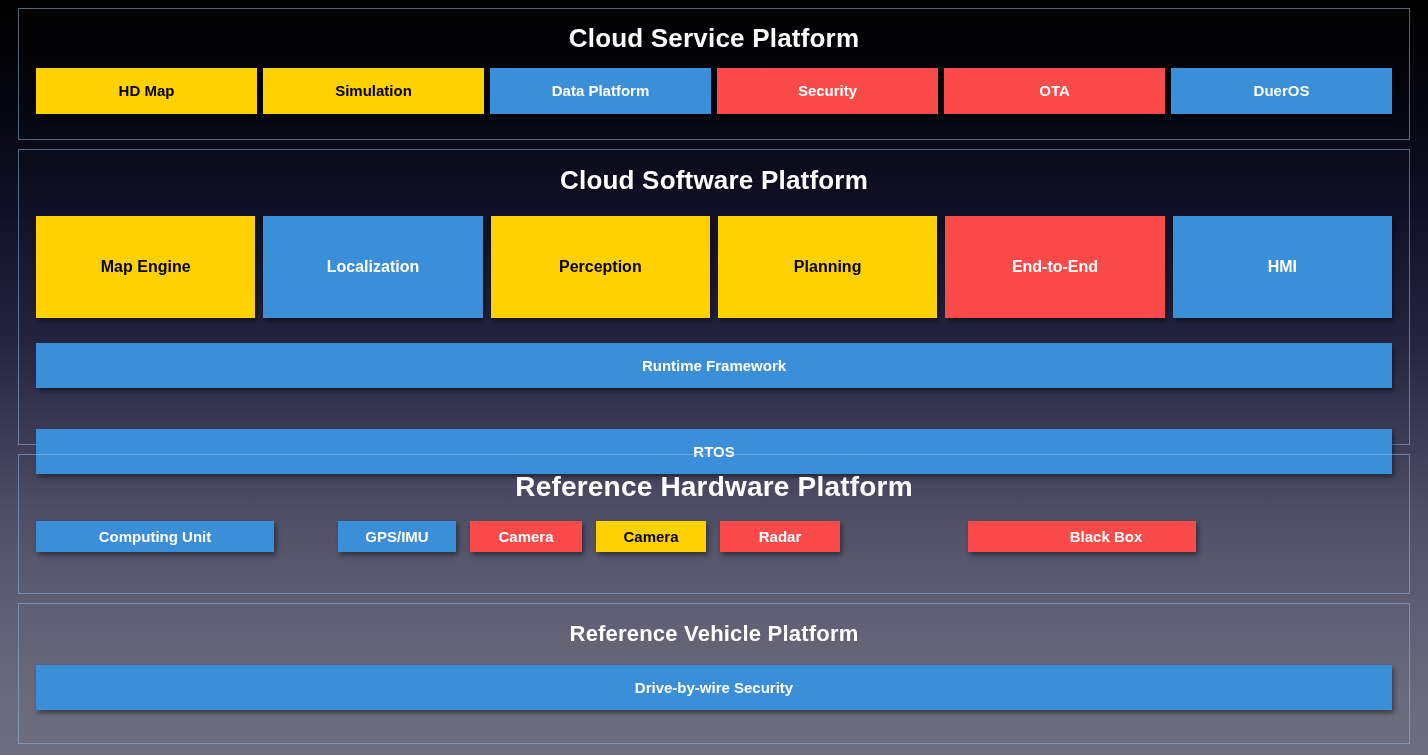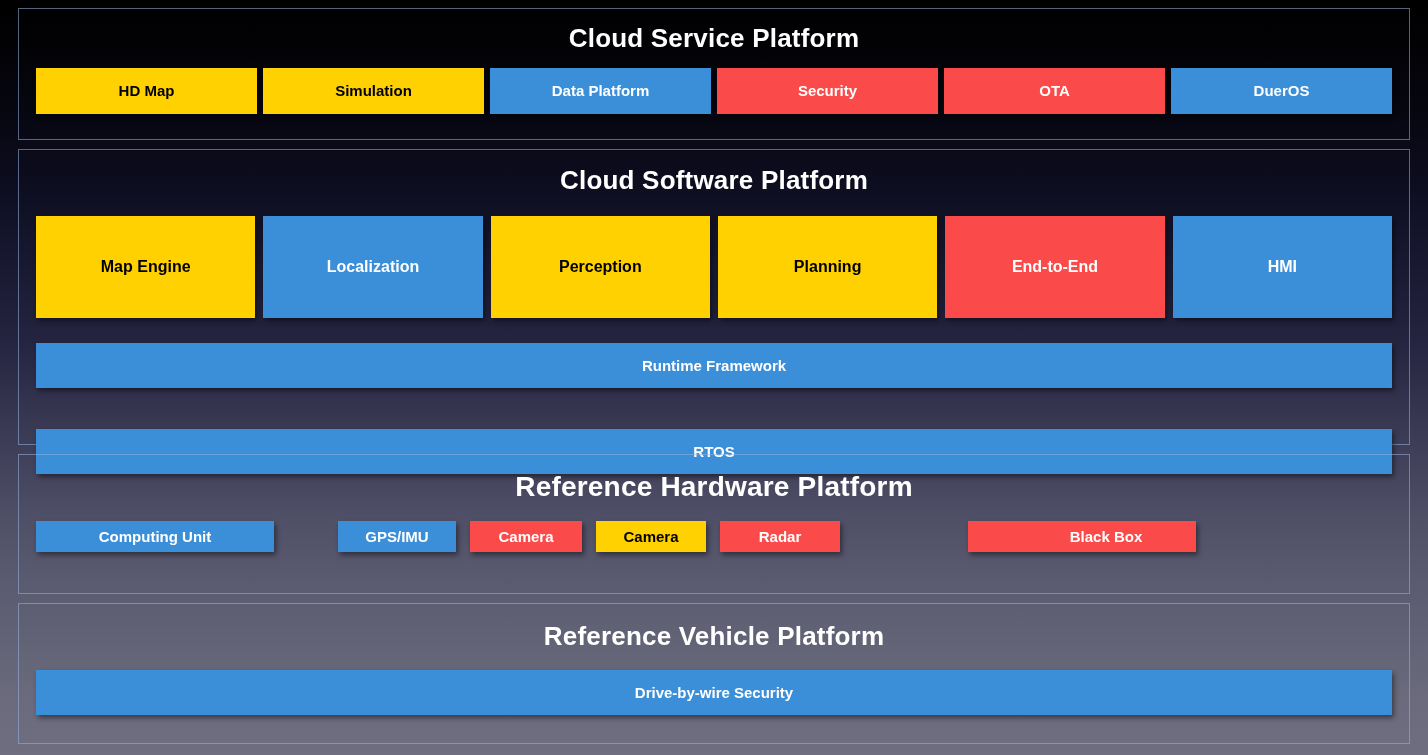--- a/index.html
+++ b/index.html
@@ -133,21 +133,21 @@
   .hw-camera     { width: 112px; }
   .hw-lidar      { width: 110px; }
   .hw-radar      { width: 120px; text-align: center; }
   .hw-spacer-b   { width: 64px; flex: none; }
   .hw-hmi        { width: 188px; }
   .hw-spacer-c   { width: 64px; flex: none; }
   .hw-blackbox   { width: 228px; padding-left: 48px; }
 
   
   #layer-vehicle { height: 141px; padding-top: 17px; }
-  #layer-vehicle .layer-title { font-size: 26px; margin-bottom: 18px; }
+  #layer-vehicle .layer-title { font-size: 22px; margin-bottom: 18px; }
   #row-vehicle {
     width: 100%;
     padding: 0 17px;
   }
   #row-vehicle .box {
     width: 100%;
     height: 45px;
     font-size: 15px;
   }
 </style>

